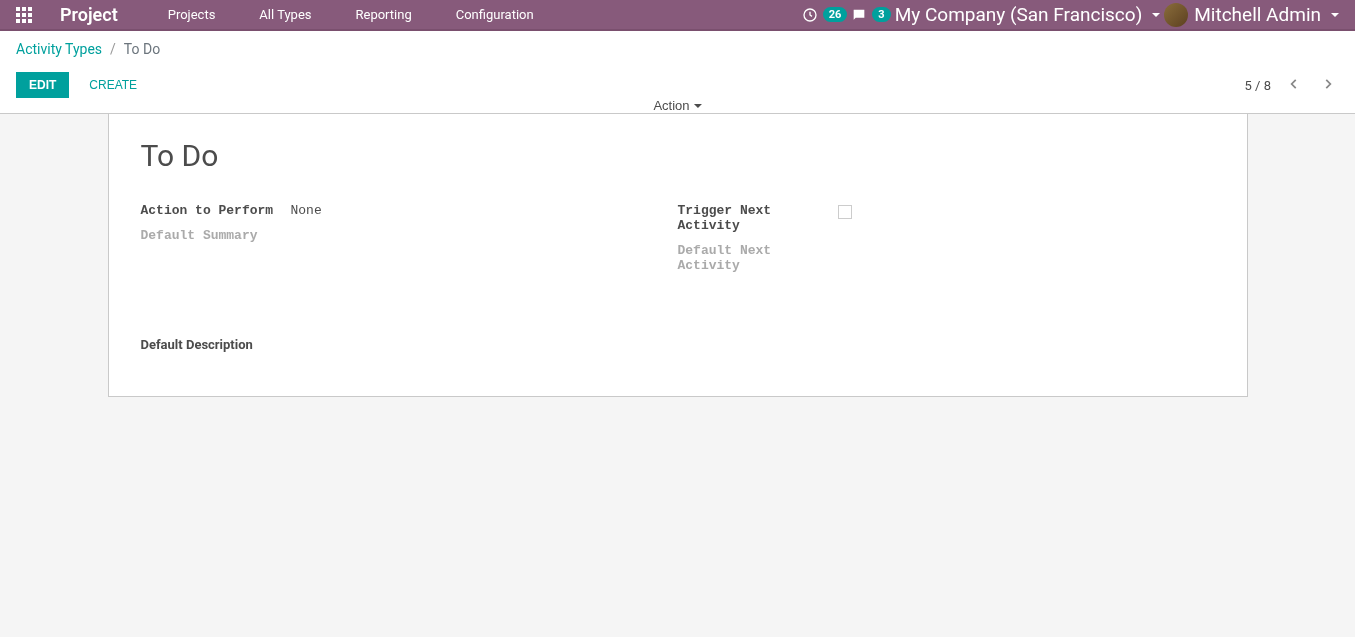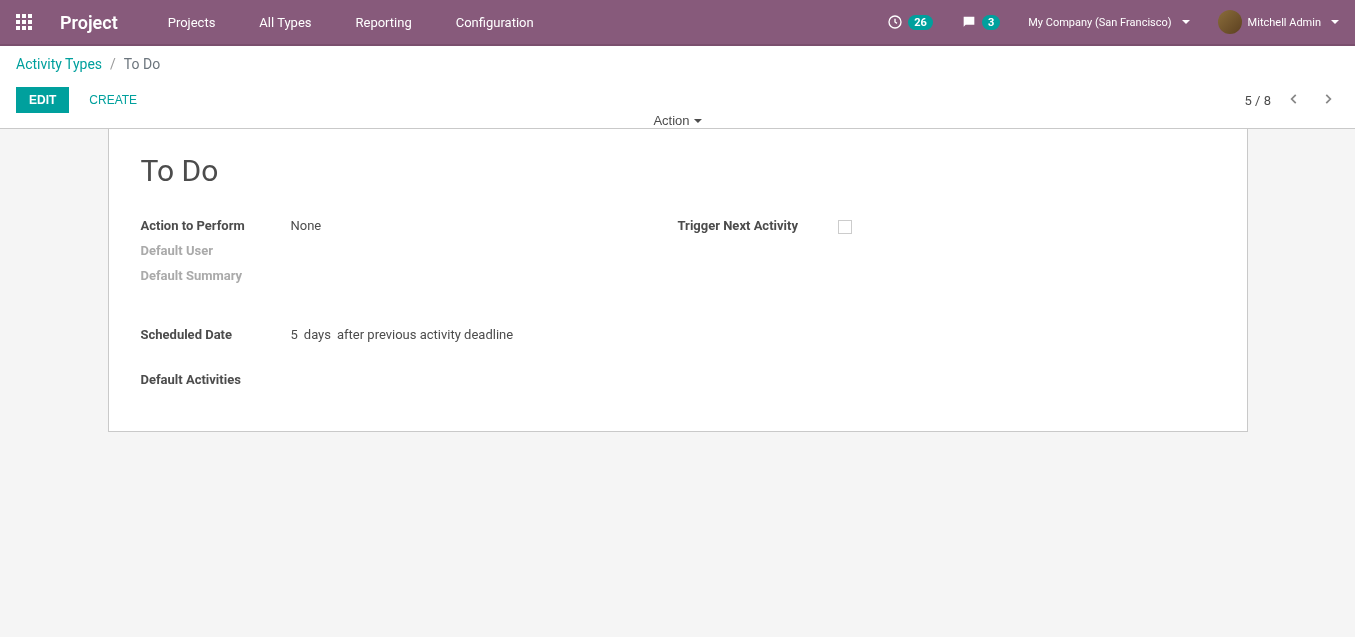--- a/index.html
+++ b/index.html
@@ -8,21 +8,21 @@
       padding: 0;
     }
     body {
       font-family: -apple-system, BlinkMacSystemFont, "Segoe UI", Roboto, "Helvetica Neue", Arial, sans-serif;
       background: #f5f5f5;
       color: #4c4c4c;
       font-size: 13px;
     }
     .navbar {
       background: #875a7b;
-      height: 46px;
+      height: 31px;
       display: flex;
       align-items: center;
       padding: 0 16px;
       color: #fff;
       border-bottom: 2px solid #7a4f6e;
     }
     .apps-icon {
       display: grid;
       grid-template-columns: repeat(3, 4px);
       grid-template-rows: repeat(3, 4px);
@@ -48,42 +48,42 @@
       color: #fff;
       text-decoration: none;
       padding: 6px 10px;
       font-size: 13px;
       cursor: pointer;
     }
     .nav-right {
       margin-left: auto;
       display: flex;
       align-items: center;
-      gap: 28px;
+      gap: 4px;
     }
     .nav-badge {
       display: flex;
       align-items: center;
       cursor: pointer;
       gap: 2px;
     }
     .badge-pill {
       background: #00a09d;
       color: #fff;
       font-size: 11px;
       font-weight: 700;
       border-radius: 10px;
       padding: 1px 6px;
       margin-left: 3px;
     }
     .nav-right-item {
       display: flex;
       align-items: center;
       cursor: pointer;
-      font-size: 11px;
+      font-size: 19px;
       gap: 6px;
     }
     .avatar {
       width: 24px;
       height: 24px;
       border-radius: 50%;
       background: linear-gradient(135deg, #8a6d3b 0%, #5c4020 100%);
       display: inline-block;
     }
     .caret-down {
@@ -210,20 +210,21 @@
     }
     .form-title {
       font-size: 30px;
       font-weight: 400;
       color: #4c4c4c;
       margin-bottom: 28px;
     }
     .form-columns {
       display: flex;
       gap: 0;
+      font-family: Liberation Mono, monospace;
     }
     .form-col {
       flex: 1;
     }
     .form-row {
       display: flex;
       align-items: flex-start;
       margin-bottom: 6px;
     }
     .form-label {
@@ -351,51 +352,42 @@
       <h1 class="form-title">To Do</h1>
 
       <div class="form-columns">
 
         <div class="form-col">
           <div class="form-row">
             <div class="form-label">Action to Perform</div>
             <div class="form-value">None</div>
           </div>
           <div class="form-row">
-            <div class="form-label muted">Default User</div>
-            <div class="form-value"></div>
-          </div>
-          <div class="form-row">
             <div class="form-label muted">Default Summary</div>
             <div class="form-value"></div>
           </div>
         </div>
 
         <div class="form-col">
           <div class="form-row">
             <div class="form-label" style="width:160px">Trigger Next Activity</div>
             <div class="form-value">
               <span class="checkbox-empty"></span>
             </div>
           </div>
+          <div class="form-row">
+            <div class="form-label muted" style="width:160px">Default Next Activity</div>
+          </div>
         </div>
       </div>
 
       <div class="form-section-spacer"></div>
 
+
+      <div style="height:20px"></div>
+
       <div class="form-row">
-        <div class="form-label">Scheduled Date</div>
-        <div class="form-value scheduled-inline">
-          <span>5</span>
-          <span>days</span>
-          <span>after previous activity deadline</span>
-        </div>
-      </div>
-
-      <div style="height:20px"></div>
-
-      <div class="form-row">
-        <div class="form-label">Default Activities</div>
+        <div class="form-label">Default Description</div>
         <div class="form-value"></div>
       </div>
     </div>
   </div>
 </div>
 
 </body></html>

